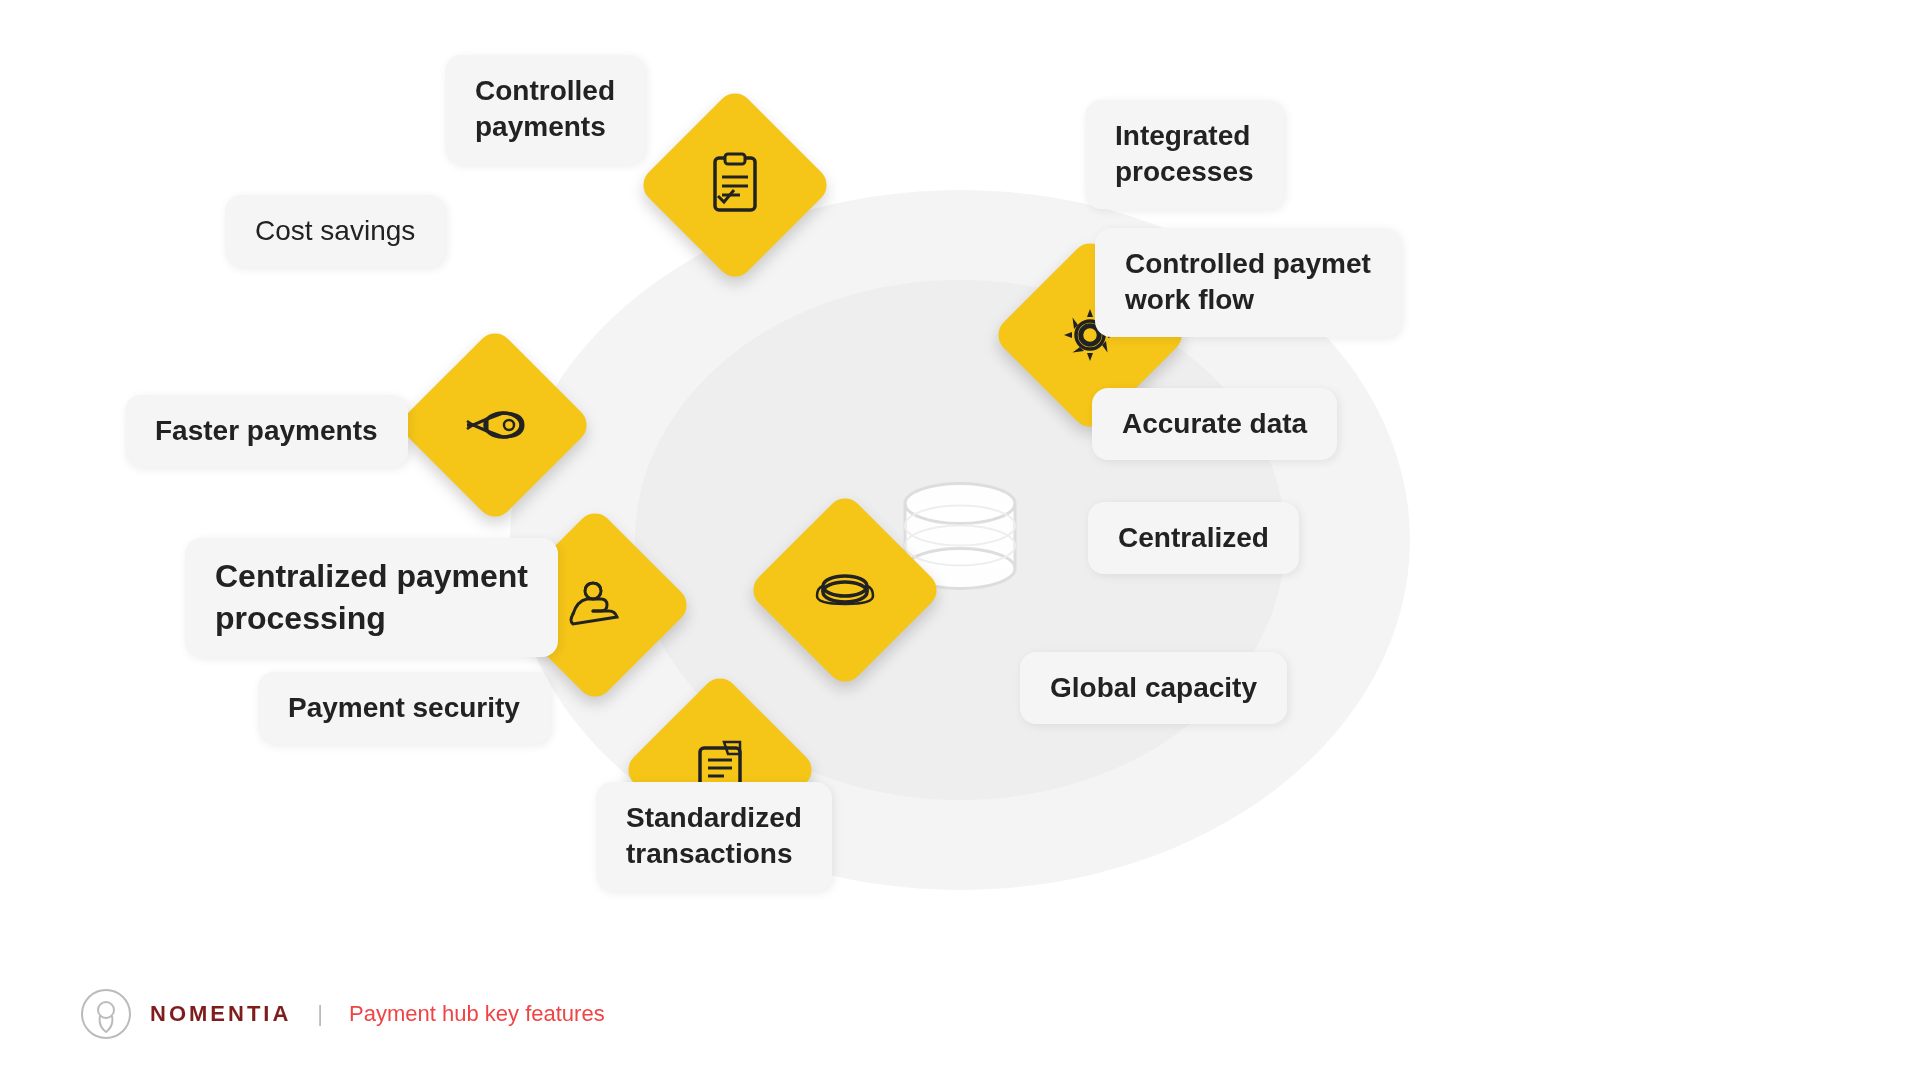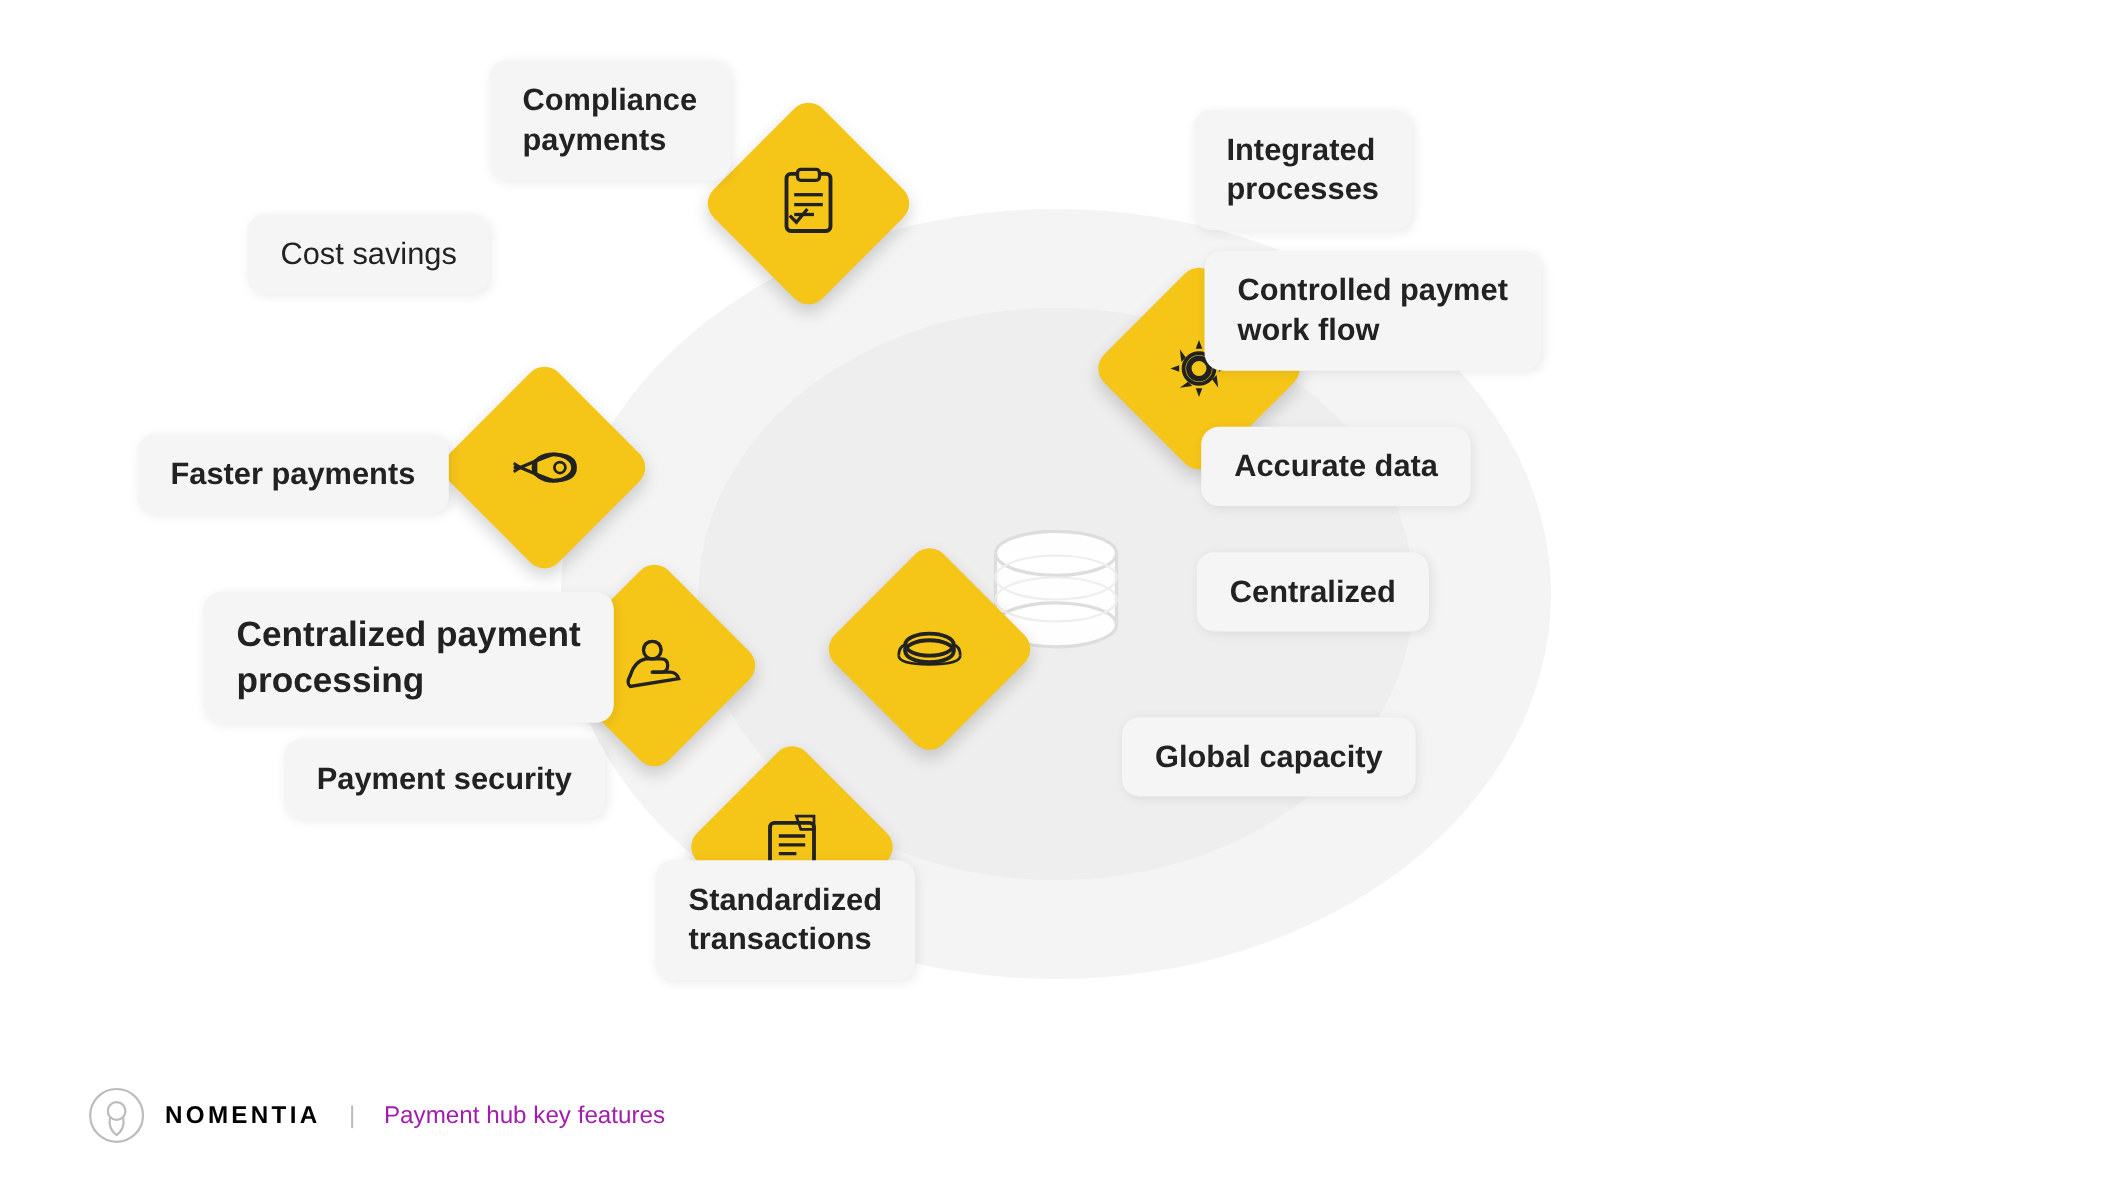--- a/index.html
+++ b/index.html
@@ -67,34 +67,34 @@
     }
 
     .brand-logo {
       width: 52px;
       height: 52px;
     }
 
     .brand-name {
       font-size: 22px;
       font-weight: 600;
-      color: #000000;
+      color: #7f1d1d;
       letter-spacing: 3px;
       text-transform: uppercase;
     }
 
     .brand-divider {
       font-size: 22px;
       color: #bbb;
       margin: 0 8px;
     }
 
     .brand-tagline {
       font-size: 22px;
-      color: #a21caf;
+      color: #ef4444;
     }
 
     
     .db-svg {
       position: absolute;
       top: 50%;
       left: 50%;
       transform: translate(-50%, -52%);
     }
   </style>
@@ -197,21 +197,21 @@
       <rect x="16" y="14" width="40" height="44" rx="4" stroke="#222" stroke-width="3.5" fill="none"></rect>
       <line x1="24" y1="26" x2="48" y2="26" stroke="#222" stroke-width="3"></line>
       <line x1="24" y1="34" x2="48" y2="34" stroke="#222" stroke-width="3"></line>
       <line x1="24" y1="42" x2="40" y2="42" stroke="#222" stroke-width="3"></line>
       <path d="M40 8 L56 8 L56 20 L44 20 Z" stroke="#222" stroke-width="2.5" fill="none"></path>
     </svg>
   </div>
 </div>
 
 <div class="label-card" style="top:55px; left:445px; padding:18px 30px;">
-  <span style="font-size:28px; font-weight:700; white-space:pre-line;">Compliance
+  <span style="font-size:28px; font-weight:700; white-space:pre-line;">Controlled
 payments</span>
 </div>
 
 <div class="label-card" style="top:100px; left:1085px; padding:18px 30px;">
   <span style="font-size:28px; font-weight:700; white-space:pre-line;">Integrated
 processes</span>
 </div>
 
 <div class="label-card" style="top:195px; left:225px; padding:18px 30px;">
   <span style="font-size:28px; font-weight:400; white-space:pre-line;">Cost savings</span>

